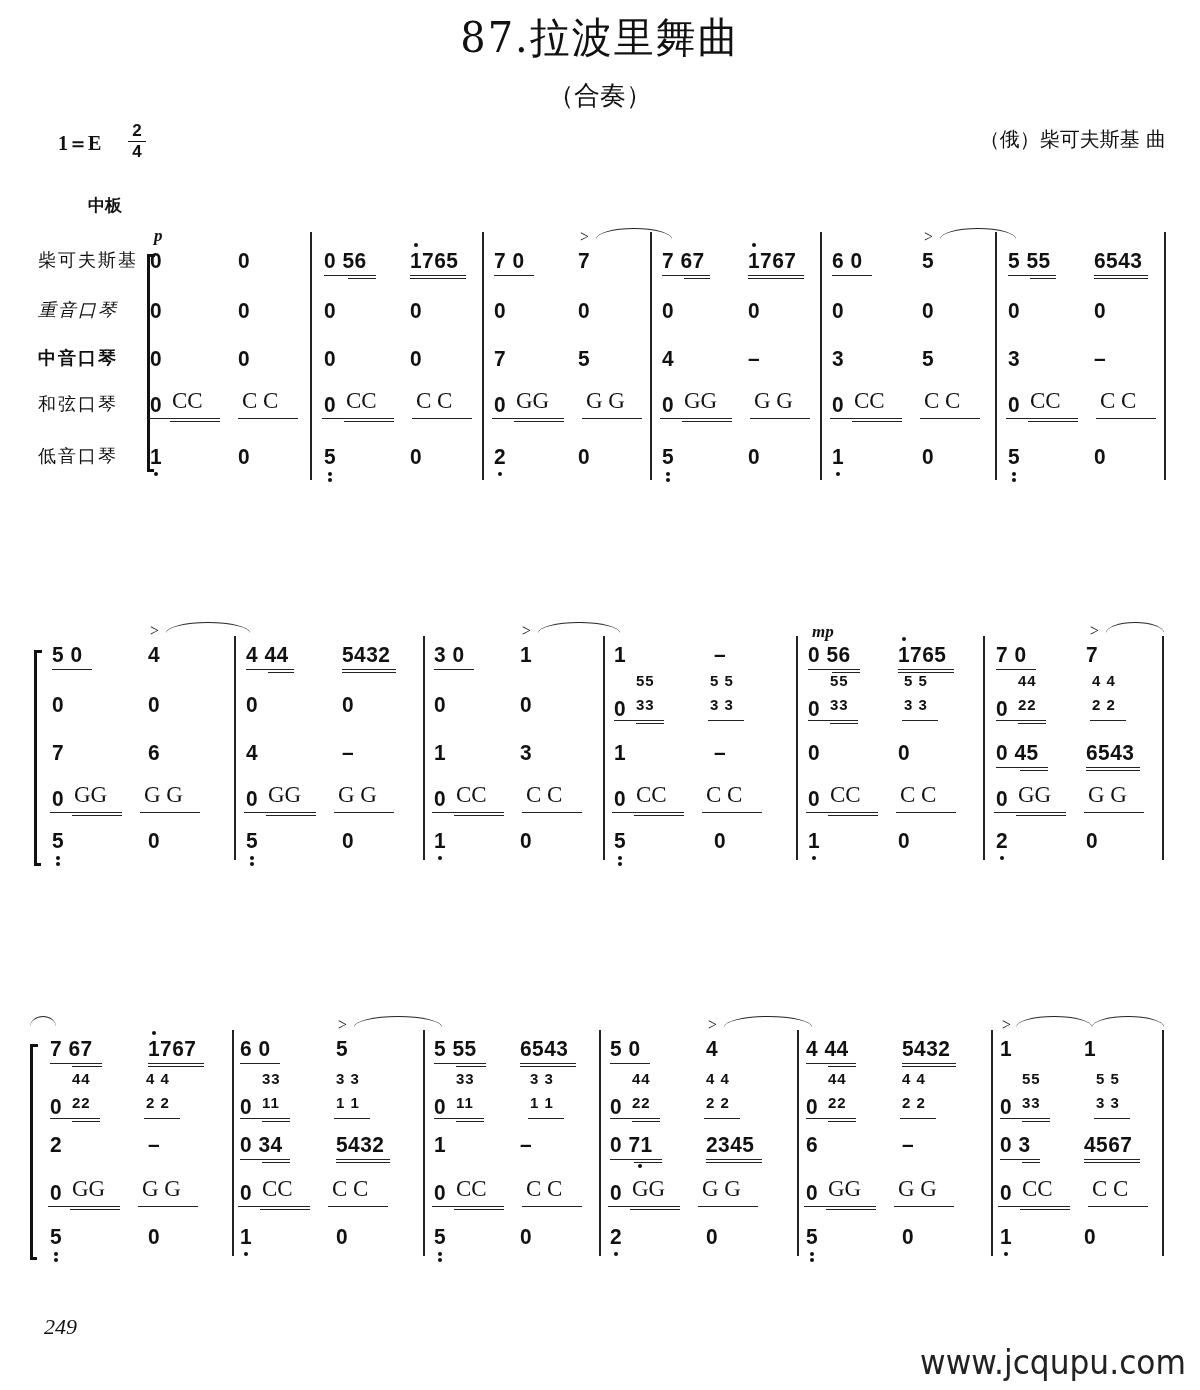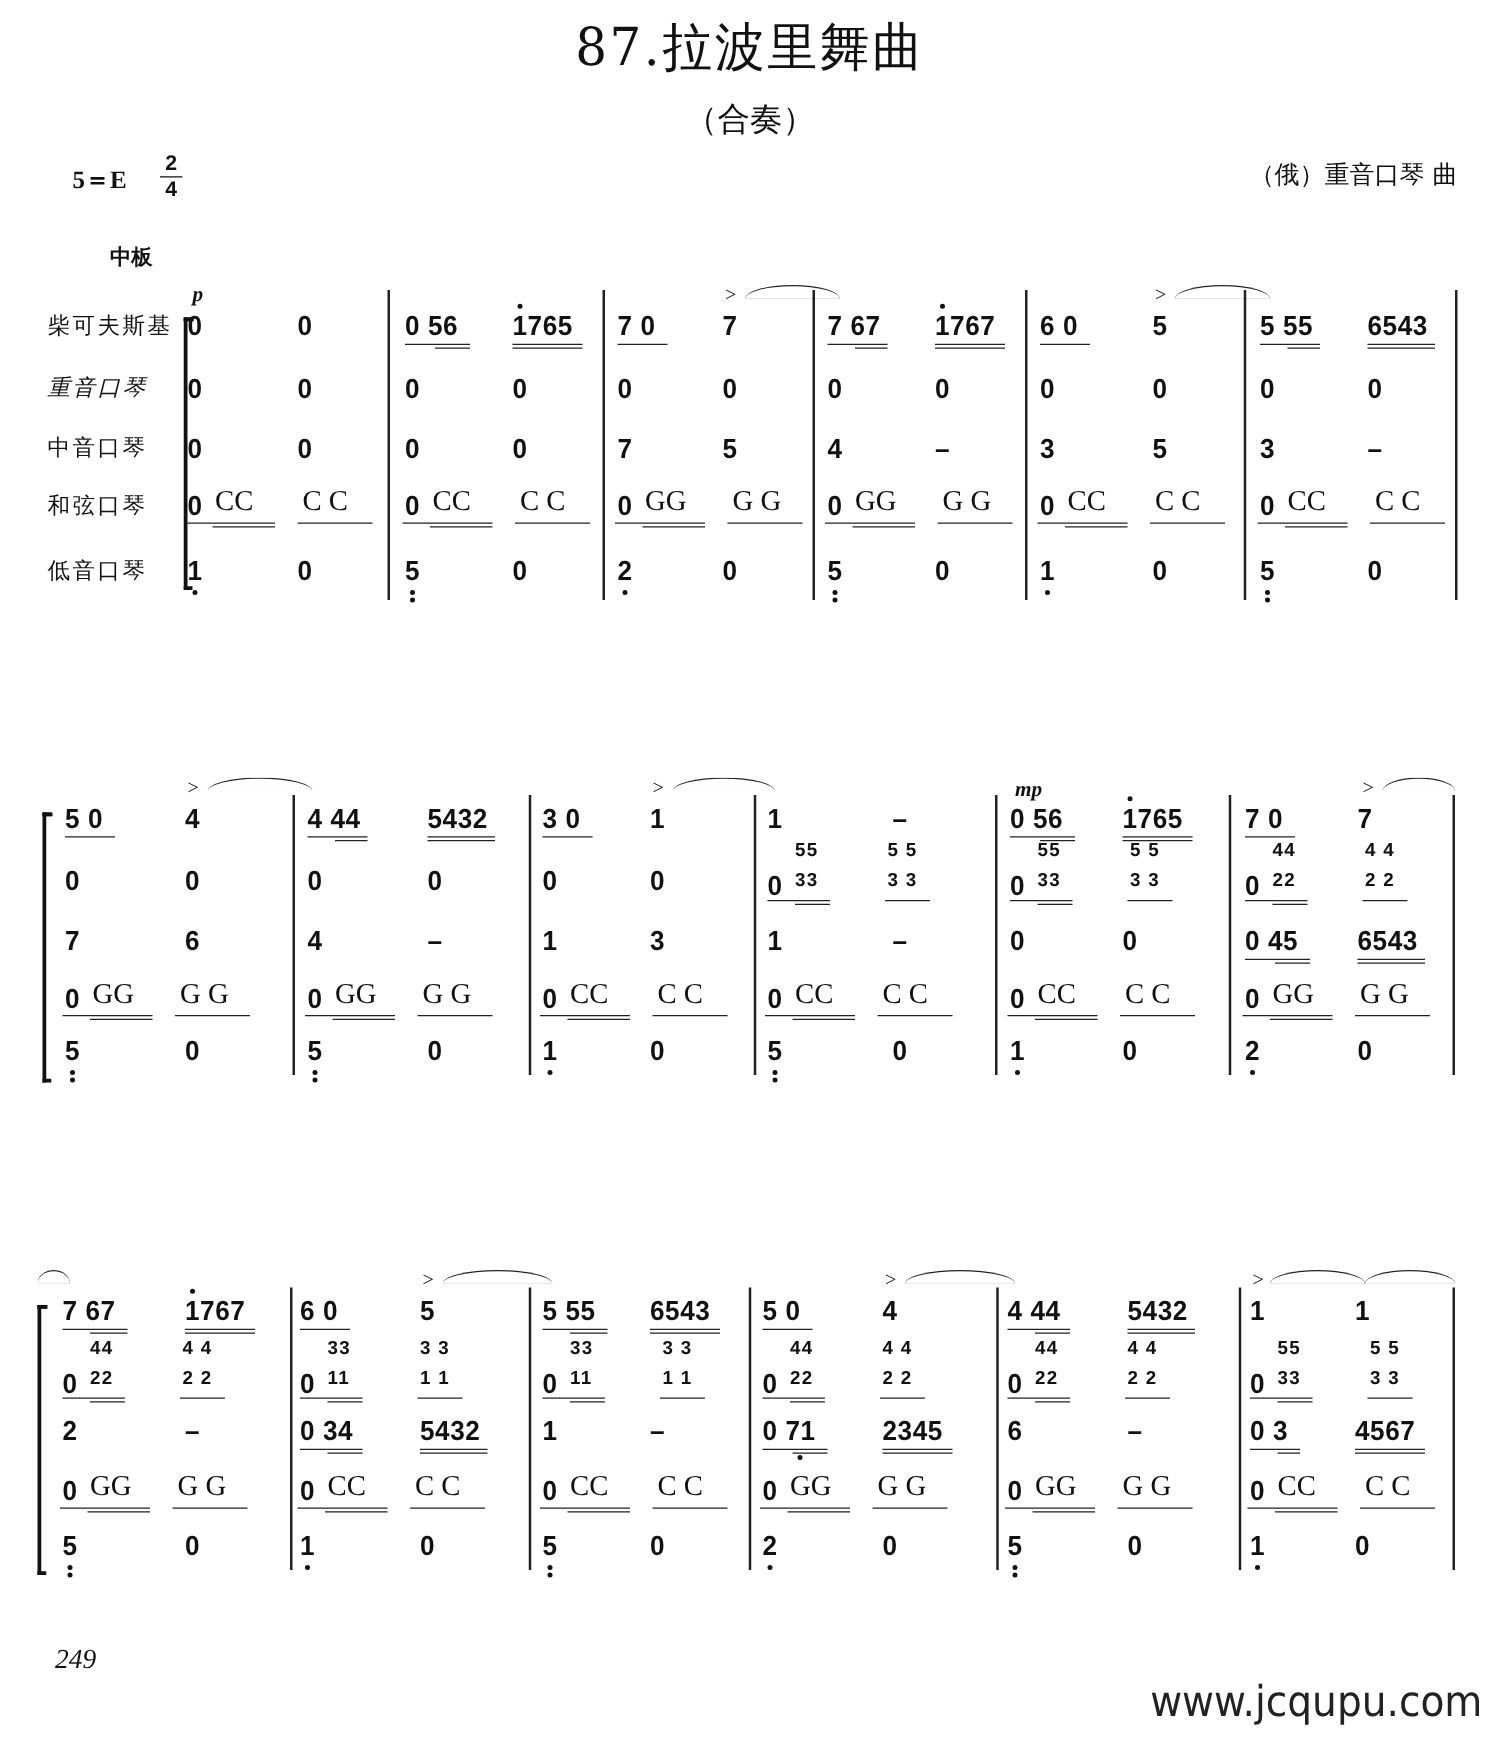--- a/index.html
+++ b/index.html
@@ -28,33 +28,33 @@
   .accent { font-family:"Liberation Serif", serif; font-size:16px; }
   .slur { border-top:1.5px solid #222; border-radius:50% 50% 0 0 / 100% 100% 0 0; height:10px; }
   .pagenum { top:1314px; left:44px; font-family:"Liberation Serif", serif; font-style:italic; font-size:22px; }
   .watermark { top:1342px; right:14px; font-family:"DejaVu Sans", sans-serif; font-size:34px; color:#222; transform:scaleX(0.92); transform-origin:right; }
 </style>
 </head>
 <body>
 
 <div class="abs title">87.拉波里舞曲</div>
 <div class="abs subtitle">（合奏）</div>
-<div class="abs key">5＝E</div>
+<div class="abs key">1＝E</div>
 <div class="abs timesig">
   <div>2</div>
   <div class="line"></div>
   <div>4</div>
 </div>
-<div class="abs composer">（俄）重音口琴 曲</div>
+<div class="abs composer">（俄）柴可夫斯基 曲</div>
 <div class="abs tempo">中板</div>
 
 <div id="score">
     <div class="abs inst" style="left: 38px; top: 248px;">柴可夫斯基</div>
     <div class="abs inst" style="left: 38px; top: 298px; font-style: italic;">重音口琴</div>
-    <div class="abs inst" style="left: 38px; top: 346px;">中音口琴</div>
+    <div class="abs inst" style="left: 38px; top: 346px; font-weight: bold;">中音口琴</div>
     <div class="abs inst" style="left: 38px; top: 392px; text-align: right;">和弦口琴</div>
     <div class="abs inst" style="left: 38px; top: 444px;">低音口琴</div>
     <div class="abs bracket" style="left: 147px; top: 254px; height: 212px;"></div>
     <div class="abs barline" style="left: 310px; top: 232px; height: 248px;"></div>
     <div class="abs barline" style="left: 482px; top: 232px; height: 248px;"></div>
     <div class="abs barline" style="left: 650px; top: 232px; height: 248px;"></div>
     <div class="abs barline" style="left: 820px; top: 232px; height: 248px;"></div>
     <div class="abs barline" style="left: 995px; top: 232px; height: 248px;"></div>
     <div class="abs barline" style="left: 1164px; top: 232px; height: 248px;"></div>
     <div class="abs dyn" style="left: 154px; top: 226px;">p</div>

